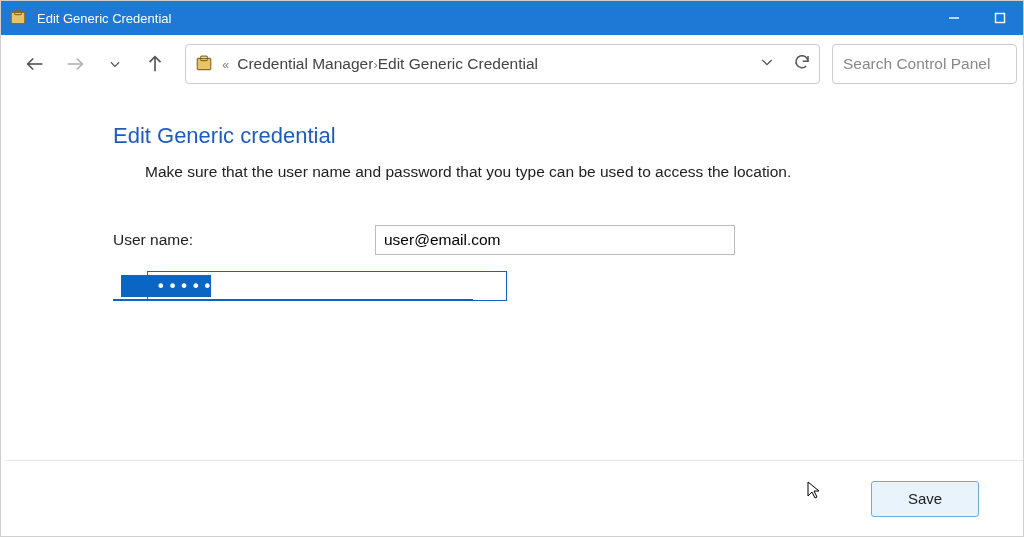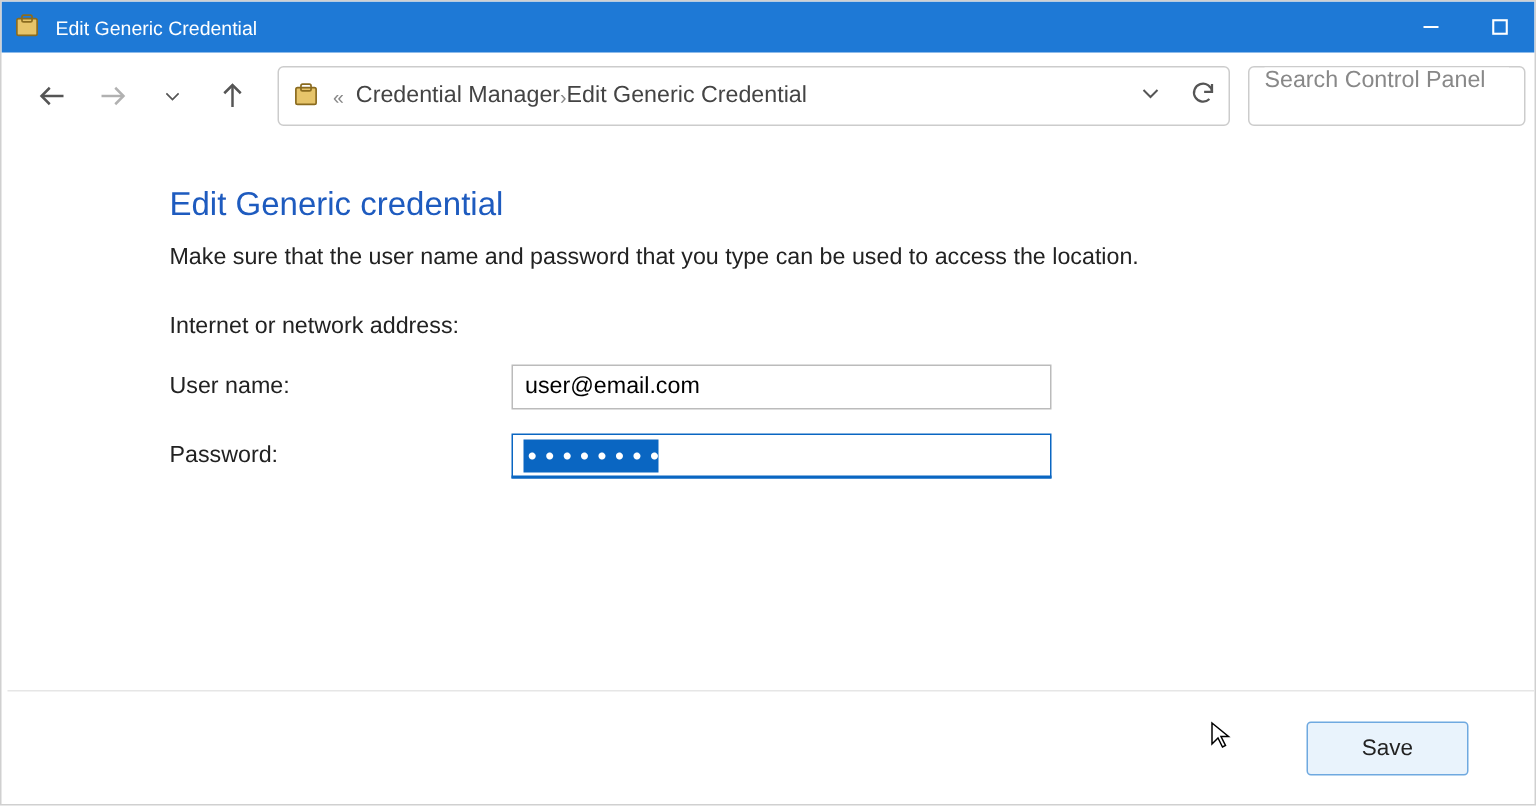--- a/index.html
+++ b/index.html
@@ -16,32 +16,32 @@
   
   .toolbar { height: 58px; display: flex; align-items: center; padding: 0 6px 0 16px; gap: 4px; }
   .nav-btn { width: 36px; height: 36px; display: flex; align-items: center; justify-content: center; color: #555; border-radius: 4px; }
   .nav-btn svg { }
 
   .address-bar { flex: 1; height: 40px; border: 1px solid #ccc; border-radius: 4px; margin: 0 8px; display: flex; align-items: center; padding: 0 8px; gap: 8px; font-size: 15.5px; color: #444; }
   .address-bar .crumbs { flex: 1; display: flex; align-items: center; overflow: hidden; white-space: nowrap; }
   .address-bar .chevron { color: #888; font-size: 13px; }
   .address-bar .addr-icon { width: 20px; height: 20px; display:flex; align-items:center; justify-content:center;}
   .address-bar .addr-right { display: flex; align-items: center; gap: 18px; color: #555; }
-  .search-box { width: 185px; height: 40px; border: 1px solid #ccc; border-radius: 4px; display: flex; align-items: flex-start; padding: 0 10px; color: #888; font-size: 15.5px; }
+  .search-box { width: 185px; height: 40px; border: 1px solid #ccc; border-radius: 4px; display: flex; align-items: center; padding: 0 10px; color: #888; font-size: 15.5px; }
   .search-box input { border: none; outline: none; width: 100%; color: #333; font-size: 15.5px; }
   .search-box input::placeholder { color: #888; }
 
   
   .content { padding: 30px 40px 0 112px; font-size: 15.5px; color: #222; }
   .content h1 { color: #1e5bbf; font-weight: 400; font-size: 22px; margin-bottom: 14px; }
-  .content .hint { margin-bottom: 28px; }
+  .content .hint { margin-bottom: 28px; margin-left: 32px; }
   .form-row { display: flex; align-items: center; margin-bottom: 16px; }
   .form-row .lbl { width: 228px; }
   .form-row .val { flex: 0 0 360px; }
-  .form-row input { width: 360px; height: 30px; border: 1px solid #bbb; padding: 13px 8px; font-size: 15.5px; font-family: inherit; outline: none; }
+  .form-row input { width: 360px; height: 30px; border: 1px solid #bbb; padding: 13px 8px; font-size: 15.5px; font-family: inherit; outline: none; margin-left: 34px; }
   .form-row input.pw { letter-spacing: 2px; font-family: monospace; font-size: 16px; }
   .form-row input:focus, .form-row input.focused { border: 1px solid #0a66c2; }
   .pw-wrap { position: relative; width: 360px; }
   .pw-wrap .sel { position:absolute; left:8px; top:4px; bottom:4px; width:90px; background:#0a66c2; pointer-events:none; }
   .pw-wrap input { position: relative; background: transparent; color: #fff; }
   .pw-wrap .underline { position:absolute; left:0; right:0; bottom:0; height:2px; background:#0a66c2; }
 
   
   .footer { position: absolute; left: 4px; right: 0; bottom: 0; height: 76px; border-top: 1px solid #e6e6e6; display: flex; align-items: center; justify-content: flex-end; padding: 0 44px; gap: 14px; }
   .btn { min-width: 108px; height: 36px; border: 1px solid #bfbfbf; background: #fff; border-radius: 3px; font-size: 15px; display:flex; align-items:center; justify-content:center; cursor:pointer; }
@@ -133,32 +133,30 @@
   <div class="search-box">
     <input placeholder="Search Control Panel" style="">
   </div>
 </div>
 
 <div class="content">
   <h1>Edit Generic credential</h1>
   <p class="hint">Make sure that the user name and password that you type can be used to access the location.</p>
 
   <div class="form-row">
-    <div class="lbl">Internet or network address:</div>
   </div>
 
   <div class="form-row">
     <div class="lbl">User name:</div>
     <div class="val">
       <input type="text" value="user@email.com" style="">
     </div>
   </div>
 
   <div class="form-row">
-    <div class="lbl">Password:</div>
     <div class="val">
       <div class="pw-wrap">
         <div class="sel"></div>
         <input type="text" class="pw focused" value="••••••••" style="">
         <div class="underline"></div>
       </div>
     </div>
   </div>
 </div>
 

